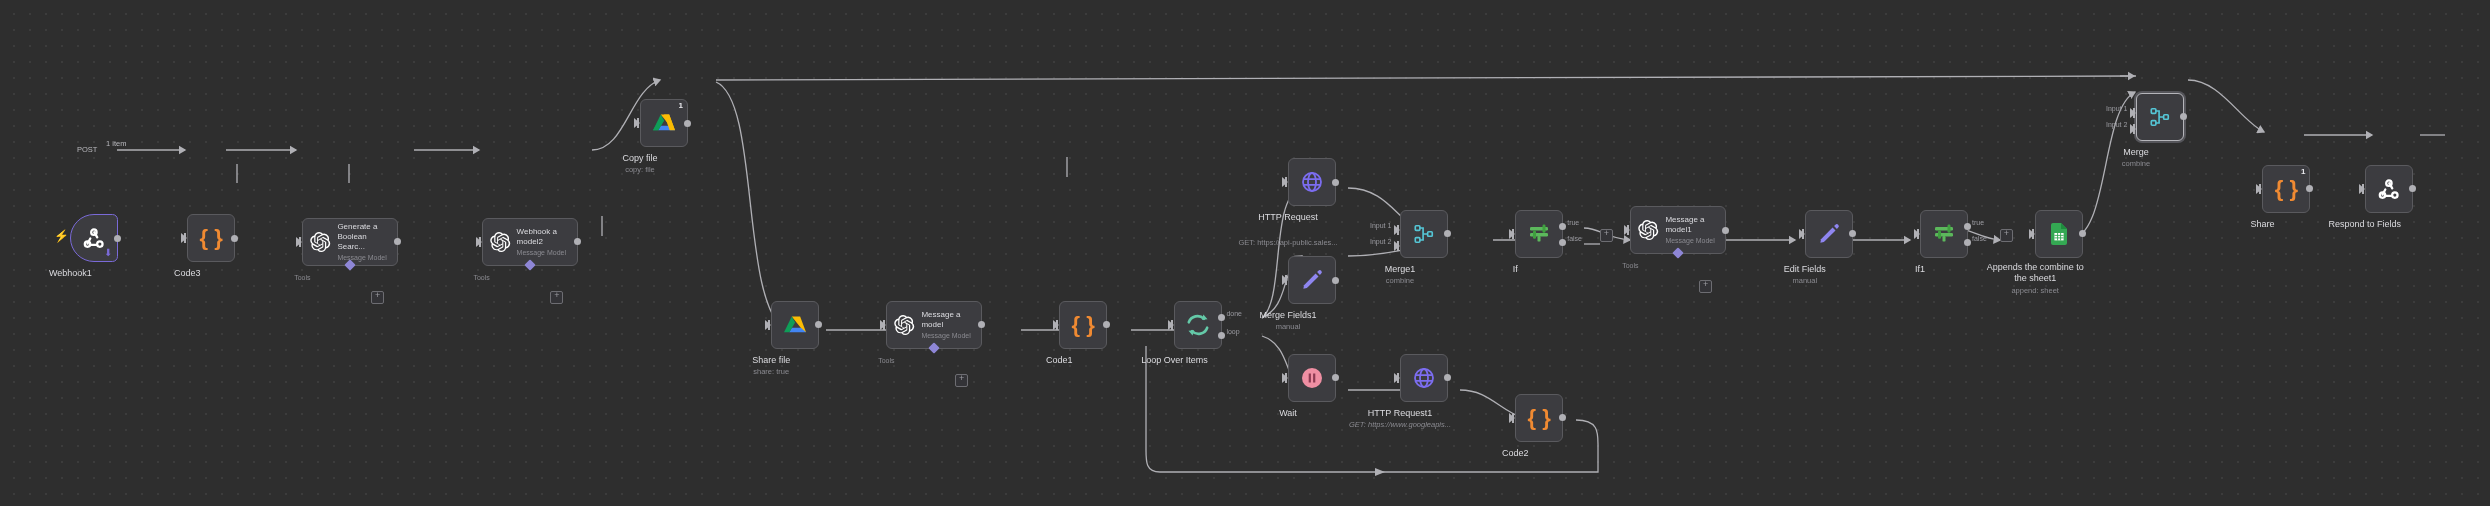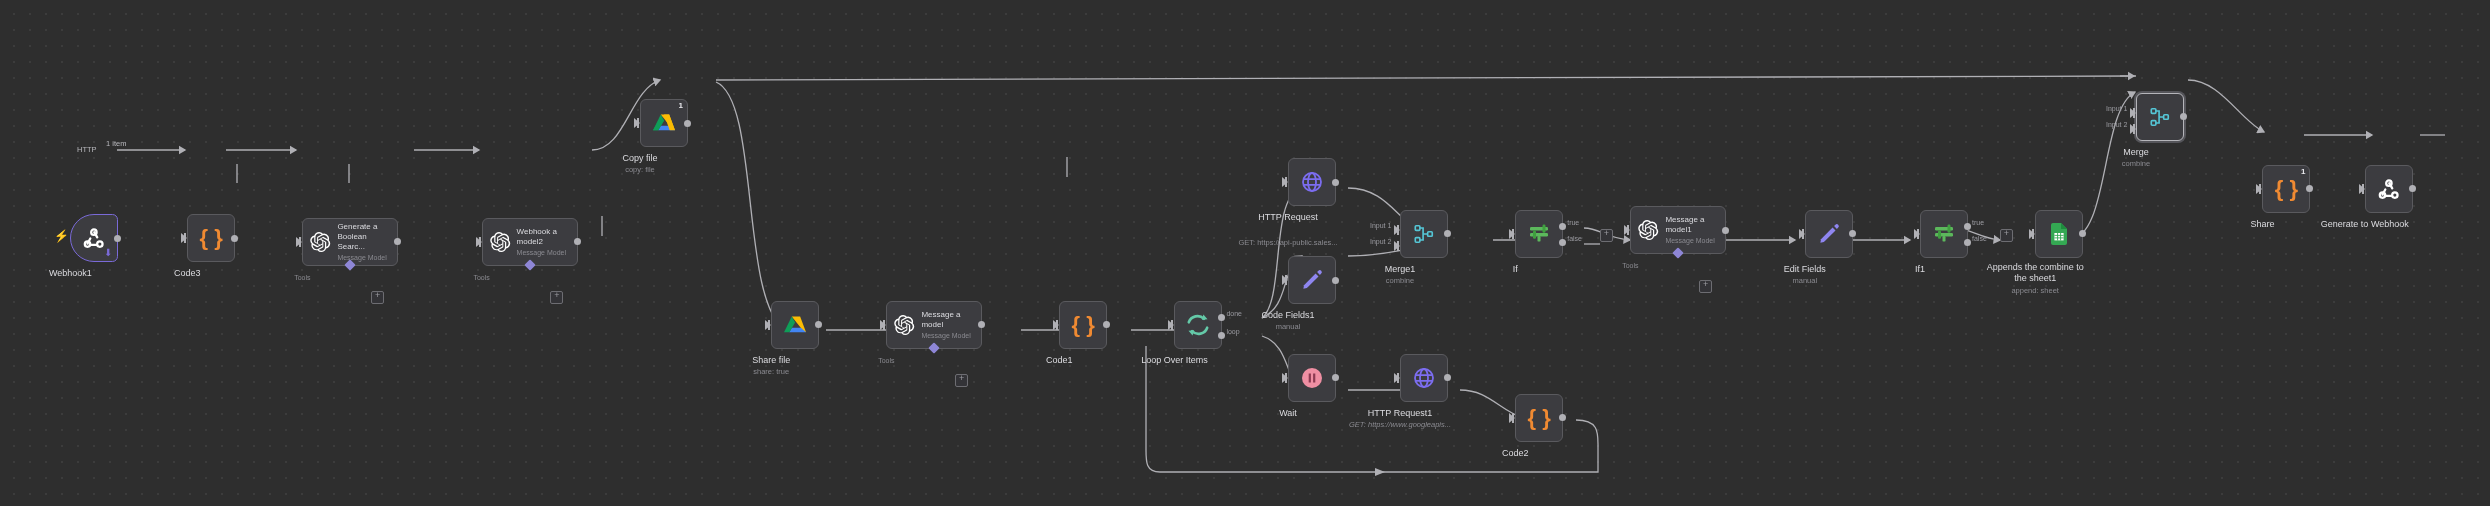--- a/index.html
+++ b/index.html
@@ -357,21 +357,21 @@
 
   <div class="node" style="left: 1288px; top: 256px;">
     <div class="box">
       <svg width="24" height="24" viewBox="0 0 24 24">
         <path fill="#8f86f0" d="M4 17.2 15.6 5.6l2.9 2.9L6.9 20.1 3.4 20.7z"></path>
         <path fill="#8f86f0" d="M17.1 4.1 19.9 6.9 21.2 5.6a1.9 1.9 0 0 0 0-2.8 1.9 1.9 0 0 0-2.8 0z"></path>
       </svg>
       <div class="port-in"></div>
       <div class="port-out"></div>
     </div>
-    <div class="node-title">Code Fields1</div>
+    <div class="node-title">Merge Fields1</div>
     <div class="node-sub" style="top:66px;">manual</div>
   </div>
 
   <div class="node" style="left: 1288px; top: 353.6px;">
     <div class="box">
       <svg width="24" height="24" viewBox="0 0 24 24">
         <circle cx="12" cy="12" r="10" fill="#ef8fa3"></circle>
         <rect x="8.7" y="7.5" width="2.2" height="9" fill="#8c3a52"></rect>
         <rect x="13.1" y="7.5" width="2.2" height="9" fill="#8c3a52"></rect>
       </svg>
@@ -549,19 +549,19 @@
             <path d="M12.2 6.6 L15 11.4"></path>
             <path d="M8.2 18.4 L14.2 18.4"></path>
           <circle cx="11.9" cy="6.6" r="2.5"></circle>
             <circle cx="6" cy="17.6" r="2.5"></circle>
             <circle cx="17.4" cy="17.6" r="2.5"></circle>
         </g>
       </svg>
       <div class="port-in"></div>
       <div class="port-out"></div>
     </div>
-    <div class="node-title">Generate to Webhook</div>
+    <div class="node-title">Respond to Fields</div>
   </div>
 
   <div class="conn-lbl" style="left:104px;top:139px;">1 item</div>
-  <div class="conn-lbl" style="left:75px;top:145px;">HTTP</div>
+  <div class="conn-lbl" style="left:75px;top:145px;">POST</div>
 
 </div>
 
 </body></html>

